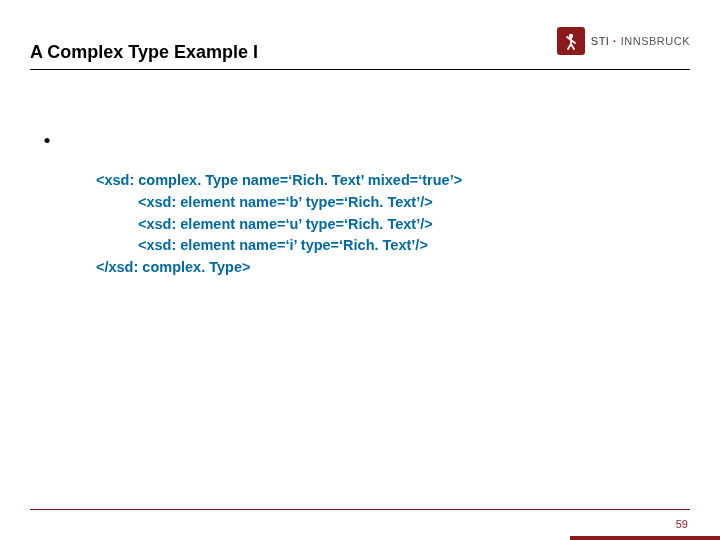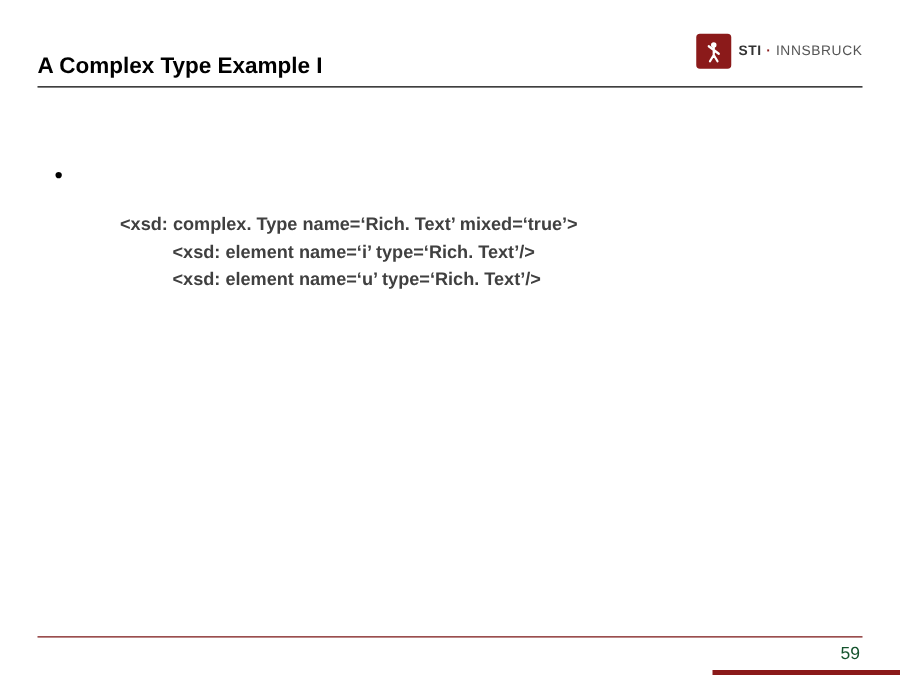--- a/index.html
+++ b/index.html
@@ -37,21 +37,21 @@
     display: flex;
     align-items: center;
     justify-content: center;
   }
   .logo-box svg { display: block; }
   .logo-text {
     font-size: 11px;
     letter-spacing: 0.5px;
     color: #555;
   }
-  .logo-text .bold { font-weight: bold; color: #333; }
+  .logo-text .bold { font-weight: normal; color: #333; }
   .logo-text .dot { color: #8b1a1a; font-weight: bold; }
   .hr1 {
     margin: 0 30px;
     border: none;
     border-top: 1.5px solid #000;
   }
   .content {
     padding: 60px 30px 0 30px;
   }
   .bullet-row {
@@ -65,37 +65,37 @@
     width: 34px;
     flex: 0 0 34px;
     text-align: center;
     font-size: 19px;
   }
   .code-block {
     margin-left: 66px;
     font-size: 14.5px;
     font-weight: bold;
     line-height: 1.5;
-    color: #404040;
+    color: #0369a1;
   }
   .ind1 { padding-left: 28px; }
   .ind2 { padding-left: 42px; }
   .footer-line {
     position: absolute;
     left: 30px;
     right: 30px;
     bottom: 30px;
     border-top: 1px solid #7a1515;
   }
   .page-num {
     position: absolute;
     right: 32px;
     bottom: 10px;
-    font-size: 14px;
-    color: #14532d;
+    font-size: 11px;
+    color: #7f1d1d;
     font-weight: normal;
     padding-left: 12px;
   }
   .bottom-accent {
     position: absolute;
     right: 0;
     bottom: 0;
     width: 150px;
     height: 4px;
     background: #8b1a1a;
@@ -120,20 +120,22 @@
 </div>
 
 <hr class="hr1">
 
 <div class="content">
   <div class="bullet-row">
     <div class="bullet-dot">•</div>
   </div>
   <div class="code-block">
     <div>&lt;xsd: complex. Type name=‘Rich. Text’ mixed=‘true’&gt;</div>
+    <div class="ind2">&lt;xsd: element name=‘b’ type=‘Rich. Text’/&gt;</div>
+    <div class="ind2">&lt;xsd: element name=‘u’ type=‘Rich. Text’/&gt;</div>
     <div class="ind2">&lt;xsd: element name=‘i’ type=‘Rich. Text’/&gt;</div>
-    <div class="ind2">&lt;xsd: element name=‘u’ type=‘Rich. Text’/&gt;</div>
+    <div>&lt;/xsd: complex. Type&gt;</div>
   </div>
 </div>
 
 <div class="footer-line"></div>
 <div class="page-num">59</div>
 <div class="bottom-accent"></div>
 
 </body></html>

